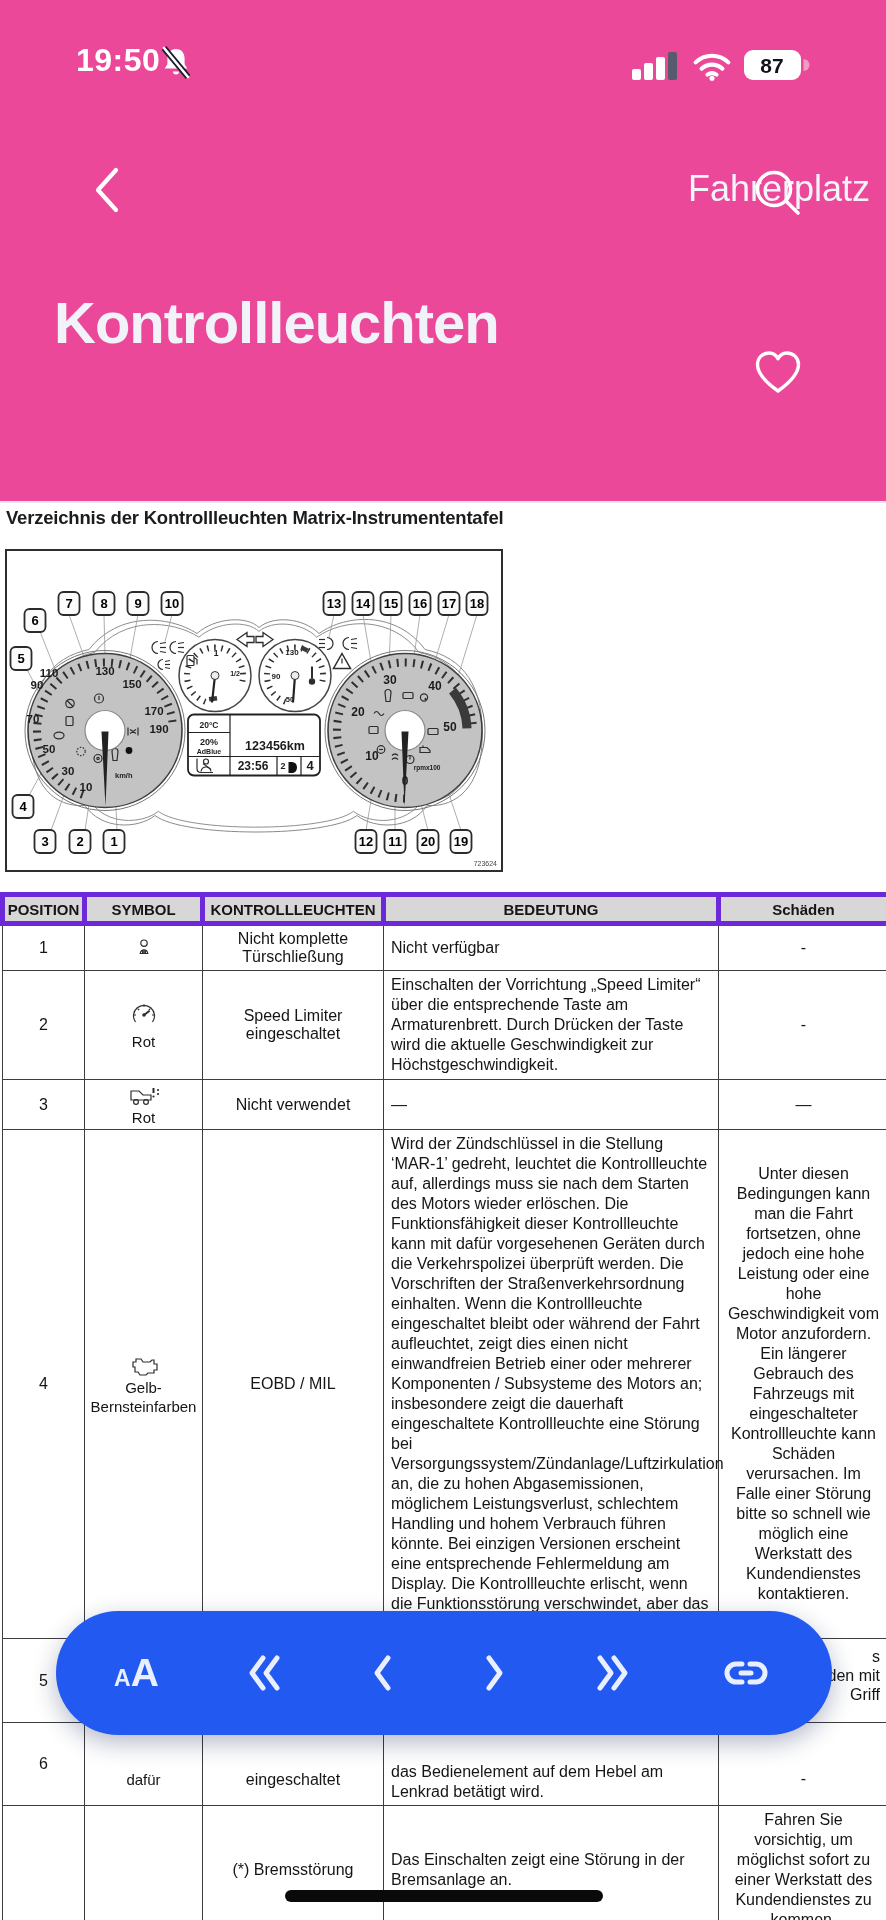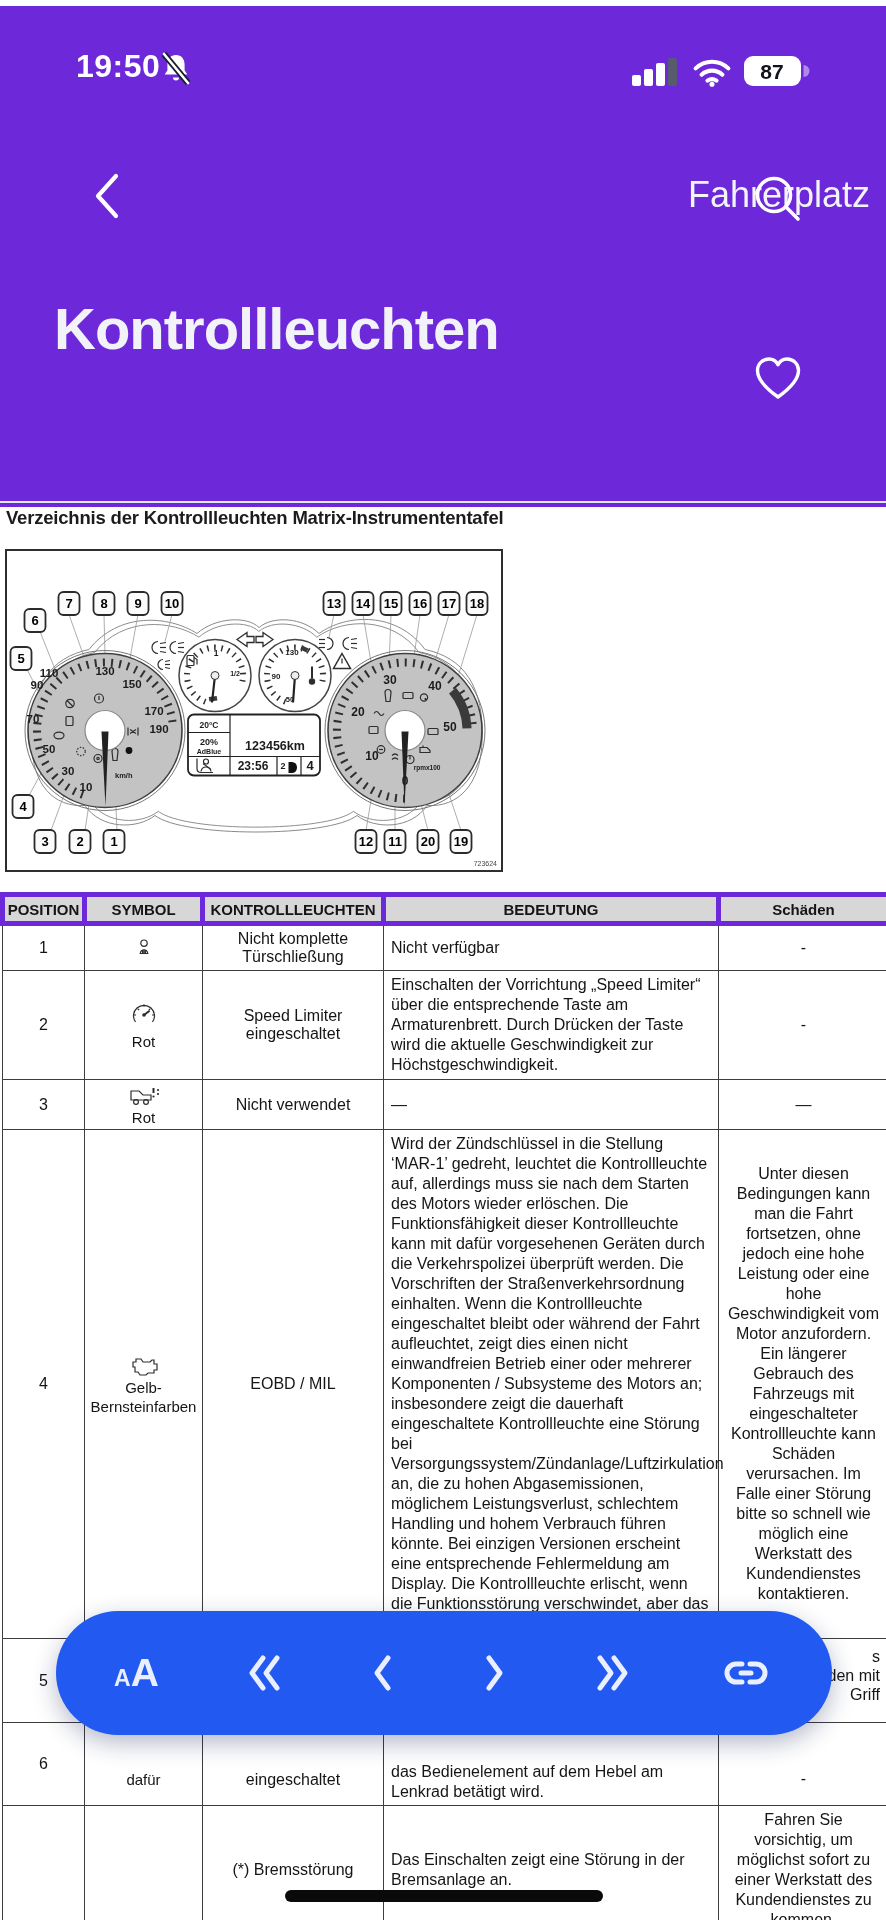--- a/index.html
+++ b/index.html
@@ -1,20 +1,20 @@
 <!DOCTYPE html>
 <html><head>
 <meta charset="utf-8">
 <style>
   html,body{margin:0;padding:0;}
   body{width:886px;height:1920px;overflow:hidden;background:#fff;position:relative;
        font-family:"Liberation Sans",sans-serif;-webkit-font-smoothing:antialiased;}
 
   
-  .app-header{position:absolute;top:6px;left:0;width:886px;height:501px;background:#6d28d9;color:#eef0f6;}
+  .app-header{position:absolute;top:0;left:0;width:886px;height:501px;background:#ec4899;color:#eef0f6;}
   .time{position:absolute;left:76px;top:42px;font-size:32px;font-weight:bold;letter-spacing:.5px;color:#fff;}
   .bell{position:absolute;left:160px;top:46px;}
   .sig{position:absolute;left:632px;top:48px;}
   .wifi{position:absolute;left:692px;top:50px;}
   .batt{position:absolute;left:744px;top:48px;}
   .back-btn{position:absolute;left:86px;top:162px;width:44px;height:56px;}
   .nav-title{position:absolute;left:0;top:168px;width:870px;text-align:right;font-size:36px;color:#f2f4fa;}
   .search-btn{position:absolute;left:748px;top:164px;width:58px;height:58px;}
   .hero{position:absolute;left:54px;top:286px;font-size:58px;line-height:74px;font-weight:bold;
         letter-spacing:-1px;color:#f1f3f8;}

